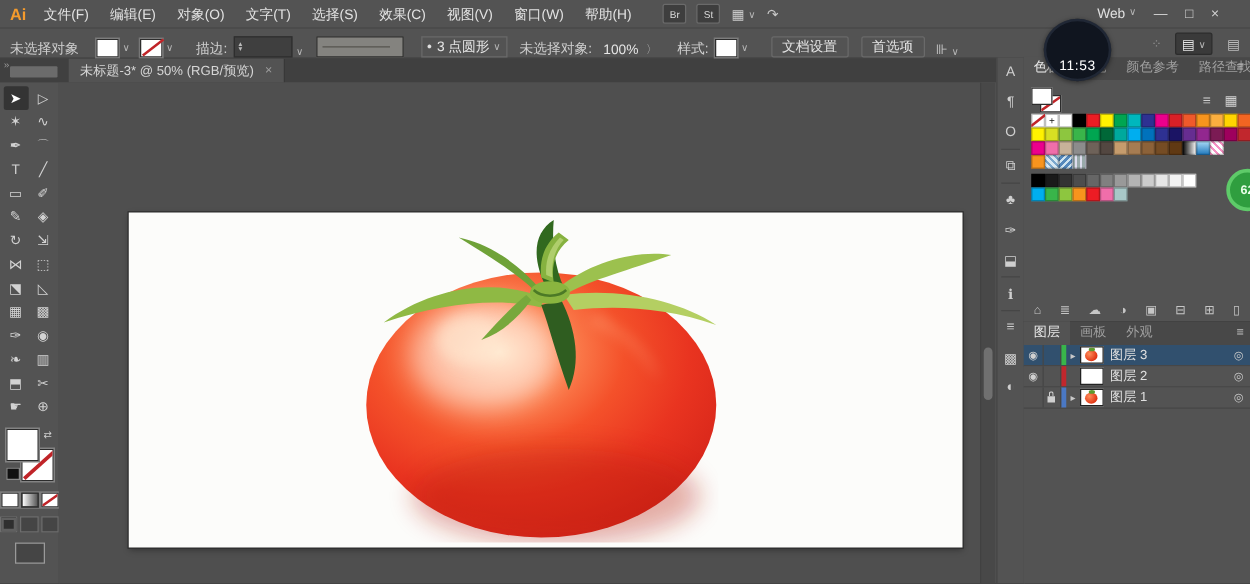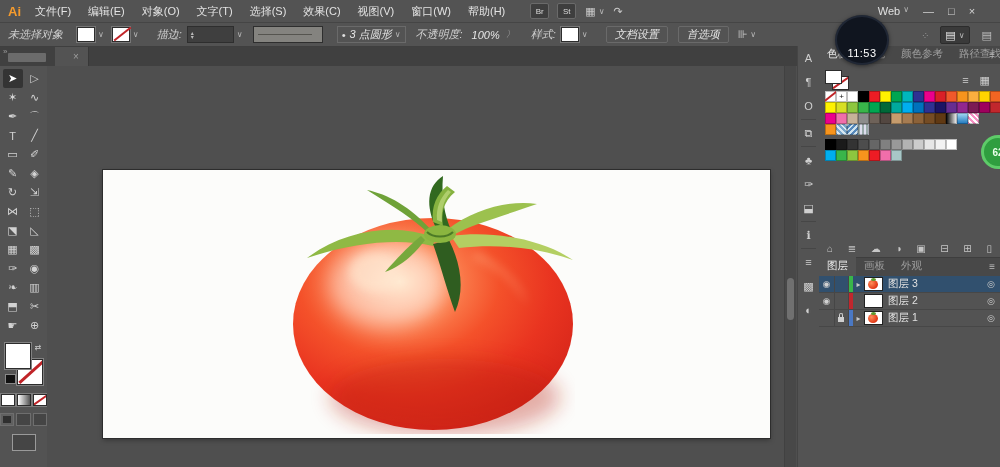--- a/index.html
+++ b/index.html
@@ -18,21 +18,21 @@
   #web-dd{margin-left:255px;display:flex;align-items:flex-start;color:#e0e0e0;}
   #stock-search{margin-left:18px;width:118px;height:15px;background:#474747;border:1px solid #6b6b6b;
                 border-radius:8px;display:flex;align-items:center;padding:0 6px;}
   #stock-search input{background:transparent;border:none;outline:none;color:#a9a9a9;font-size:9.5px;width:100px;
                 font-family:"Liberation Sans","DejaVu Sans",sans-serif;}
   .lens{width:7px;height:7px;border:1px solid #a9a9a9;border-radius:50%;position:relative;margin-right:4px;flex:none;}
   .lens::after{content:"";position:absolute;width:4px;height:1px;background:#a9a9a9;transform:rotate(45deg);left:5px;top:7px;}
   .winbtn{color:#d4d4d4;font-size:11px;margin-left:14px;}
   
   #controlbar{position:absolute;left:0;top:23px;width:1000px;height:23px;background:#535353;
-              border-bottom:1px solid #3f3f3f;display:flex;align-items:center;font-style:italic;}
+              border-bottom:1px solid #3f3f3f;display:flex;align-items:flex-end;}
   #no-sel{color:#cfcfcf;margin:0 14px 0 8px;}
   .swatch-dd{display:flex;align-items:center;margin-right:8px;}
   .sw-box{width:16px;height:13px;background:#fff;border:1px solid #2d2d2d;box-shadow:0 0 0 1px #777;}
   .sw-none-box{position:relative;background:#fff;}
   .sw-none-box::after{content:"";position:absolute;left:-1px;top:5px;width:21px;height:2px;background:#c02428;transform:rotate(-38deg);}
   .ctl-label{color:#cfcfcf;margin:0 5px 0 10px;white-space:nowrap;}
   .stepper{width:42px;height:15px;background:#3f3f3f;border:1px solid #2e2e2e;display:flex;align-items:center;padding-left:3px;}
   .stepcol{display:flex;flex-direction:column;line-height:4px;font-size:6px;color:#bbb;}
   .profile-box{width:68px;height:15px;background:#84837f;border:1px solid #2e2e2e;margin-left:10px;position:relative;}
   .profile-box::after{content:"";position:absolute;left:4px;right:10px;top:7px;height:1px;background:#55544f;}
@@ -168,21 +168,21 @@
     <span class="stepper">
         <span class="stepcol">▴<br>▾</span>
       </span>
     <span class="dd-caret">∨</span>
     <span class="profile-box"></span>
     <span class="brush-dd">
         <span>•</span>
         <span class="val-box">3 点圆形</span>
         <span class="dd-caret">∨</span>
       </span>
-    <span class="ctl-label">不透明度:</span>
+    <span class="ctl-label">未选择对象:</span>
     <span class="val-box">100%</span>
     <span class="chev">〉</span>
     <span class="ctl-label">样式:</span>
     <span class="swatch-dd">
         <span class="sw-box"></span>
         <span class="dd-caret">∨</span>
       </span>
     <span class="ctl-btn">文档设置</span>
     <span class="ctl-btn">首选项</span>
     <span class="bar-ico">⊪</span>
@@ -196,20 +196,21 @@
       <span id="list-ico">▤</span>
     </span>
   </div>
 
   <div id="tabstrip">
     <div id="tool-head">
       <span class="collapser">»</span>
       <span class="dragbar"></span>
     </div>
     <div id="doc-tab">
+      <span>未标题-3* @ 50% (RGB/预览)</span>
       <span class="tab-close">×</span>
     </div>
   </div>
 
   <div id="toolbar">
     <div id="tools">
         <div class="tool active">➤</div>
         <div class="tool">▷</div>
         <div class="tool">✶</div>
         <div class="tool">∿</div>

